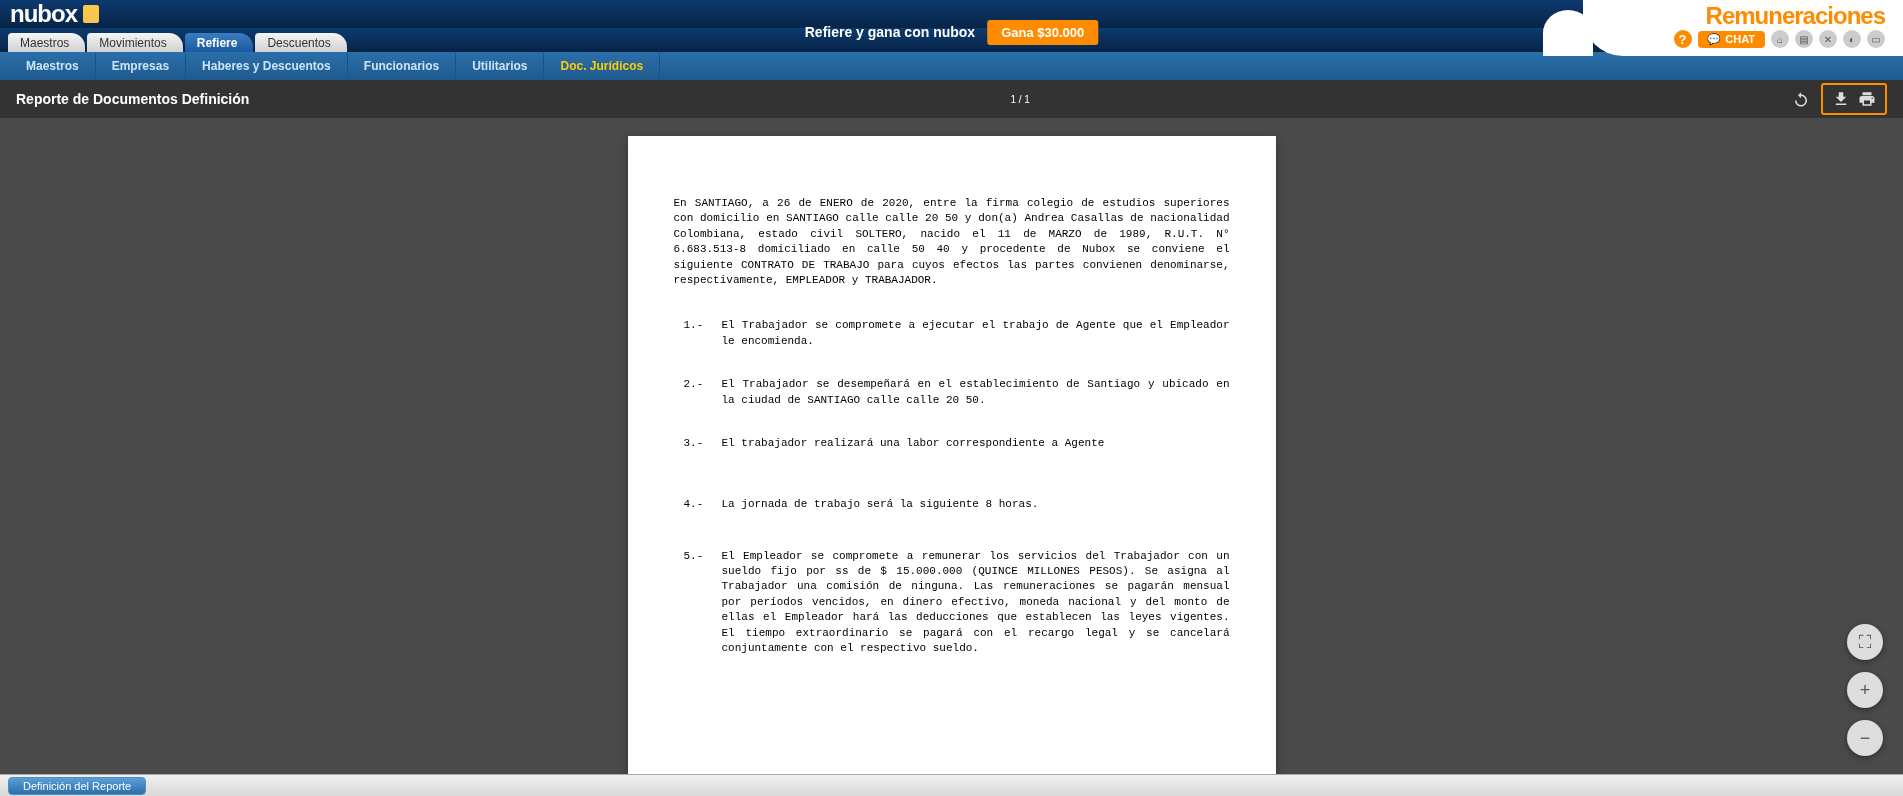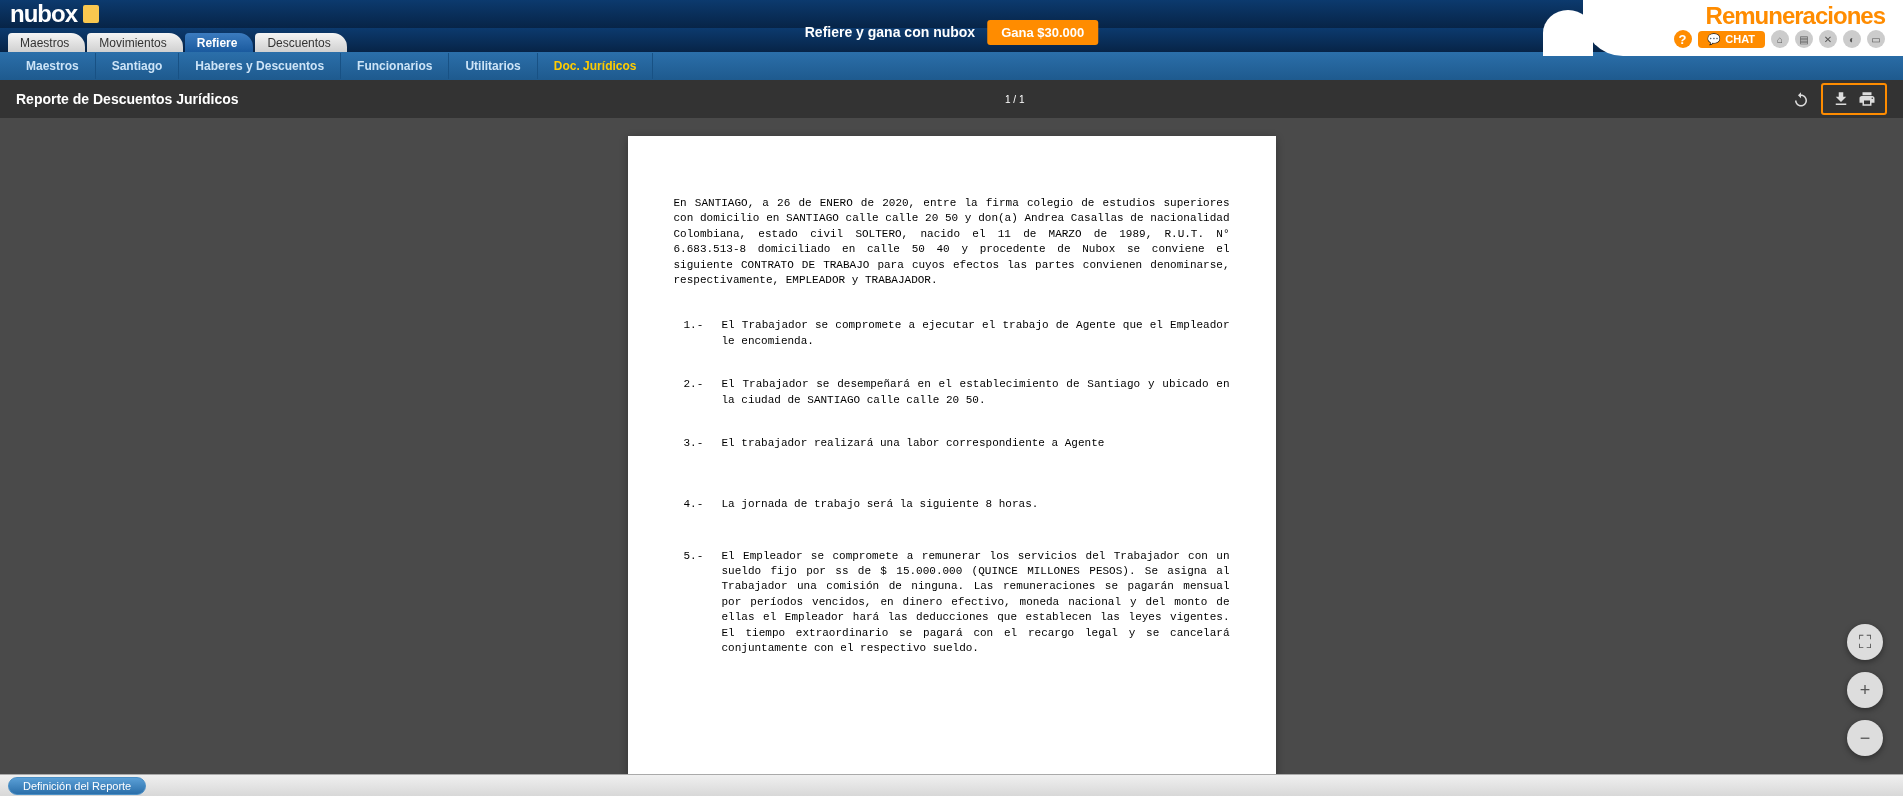--- a/index.html
+++ b/index.html
@@ -288,21 +288,21 @@
       border-top: 1px solid #aaa;
       display: flex;
       align-items: center;
       padding-left: 8px;
     }
     .footer-pill {
       background: linear-gradient(180deg, #5a9fd6 0%, #2b6faa 100%);
       color: white;
       font-size: 11px;
       padding: 2px 14px;
-      border-radius: 9px;
+      border-radius: 4px;
       border: 1px solid #4a8fc6;
       cursor: pointer;
     }
   </style>
 </head>
 <body>
 
 <div class="top-header">
   <div class="logo-container">
     <span class="logo-text">nubox</span>
@@ -333,30 +333,30 @@
 
 <div class="tab-bar">
   <div class="tab">Maestros</div>
   <div class="tab">Movimientos</div>
   <div class="tab active">Refiere</div>
   <div class="tab">Descuentos</div>
 </div>
 
 <div class="sub-nav">
   <div class="sub-nav-item">Maestros</div>
-  <div class="sub-nav-item">Santiago</div>
+  <div class="sub-nav-item">Empresas</div>
   <div class="sub-nav-item">Haberes y Descuentos</div>
   <div class="sub-nav-item">Funcionarios</div>
   <div class="sub-nav-item">Utilitarios</div>
   <div class="sub-nav-item active">Doc. Jurídicos</div>
 </div>
 
 <div class="viewer-container">
   <div class="viewer-toolbar">
-    <div class="viewer-title">Reporte de Descuentos Jurídicos</div>
+    <div class="viewer-title">Reporte de Documentos Definición</div>
     <div class="viewer-pagenum">1 / 1</div>
     <div class="viewer-actions">
       <div class="tool-icon">
         <svg width="18" height="18" viewBox="0 0 24 24">
             <path fill="#ddd" d="M12 6V3L8 7l4 4V8c3.3 0 6 2.7 6 6s-2.7 6-6 6-6-2.7-6-6H4c0 4.4 3.6 8 8 8s8-3.6 8-8-3.6-8-8-8z"></path>
           </svg>
       </div>
       <div class="action-group">
         <div class="tool-icon">
           <svg width="18" height="18" viewBox="0 0 24 24">

